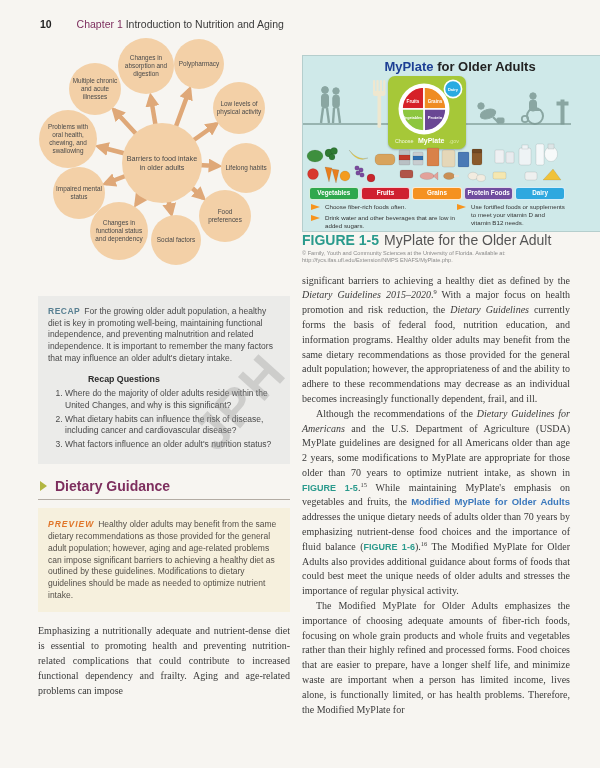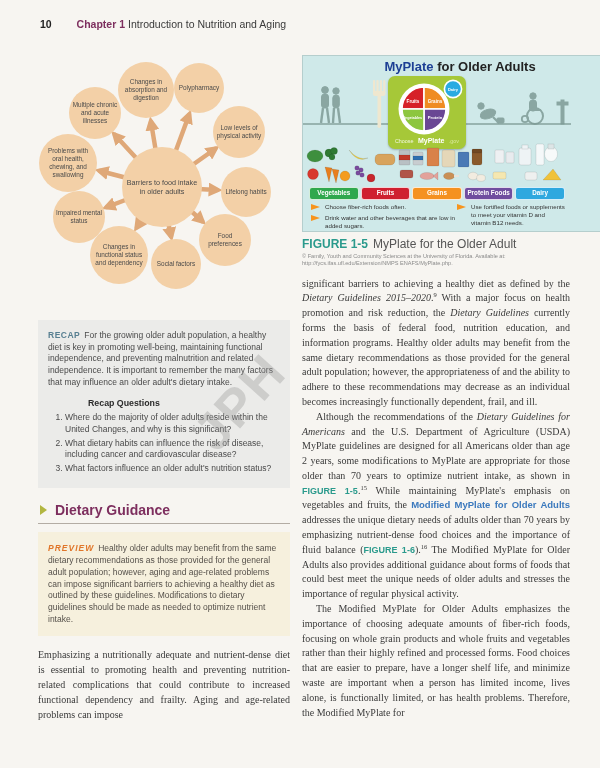--- a/index.html
+++ b/index.html
@@ -6,24 +6,24 @@
   html,body { width:600px; height:768px; }
   body {
     position:relative; overflow:hidden;
     background:#f7f5f1;
     font-family:"Liberation Sans", sans-serif;
     color:#3c3c3c;
   }
   
   .pg-header { position:absolute; top:18px; left:40px; width:520px; font-size:10.5px; }
   .pg-num { font-weight:bold; color:#222; margin-right:22px;margin-top:24px; }
-  .chap-label { font-weight:bold; color:#7d2e5e;margin-top:24px; }
+  .chap-label { font-weight:normal; color:#7d2e5e;margin-top:24px; }
   .chap-title { color:#3a3a3a; }
   
-  .col-left  { position:absolute; left:38px;  top:62px; width:252px; }
+  .col-left  { position:absolute; left:38px;  top:38px; width:252px; }
   .col-right { position:absolute; left:302px; top:55px; width:268px; }
   
   .diagram { position:relative; width:252px; height:246px; }
   .diagram svg.arrows { position:absolute; left:0; top:0; }
   .bubble {
     position:absolute; border-radius:50%;
     background:#f3d0a7;
     display:flex; align-items:center; justify-content:center;
     text-align:center; color:#4a4a4a;
     font-size:6.4px; line-height:1.25; padding:3px;
@@ -74,21 +74,21 @@
   .mp-tips { position:absolute; left:8px; top:147px; width:254px; display:flex; }
   .mp-tips ul { list-style:none; }
   .mp-tips .tips-left { width:146px; }
   .mp-tips .tips-right { width:108px; }
   .mp-tips li { position:relative; padding-left:14px; font-size:6.2px; line-height:1.25; color:#333; margin-bottom:3px; }
   .mp-tips li::before {
     content:""; position:absolute; left:0; top:1px;
     width:0; height:0; border-left:9px solid #f7941d;
     border-top:3.5px solid transparent; border-bottom:3.5px solid transparent;
   }
-  .fig5-caption { margin-top:5px; font-size:12px; color:#555; }
+  .fig5-caption { font-size:14px; color:#555; }
   .fig5-credit { margin-top:2px; font-size:5.6px; line-height:1.3; color:#8a8a8a; width:250px; }
   .col-right .body-text { margin-top:9px; }
   
   .watermark {
     position:absolute; left:186px; top:372px; z-index:6;
     font-size:52px; font-weight:bold; color:rgba(150,150,150,.35);
     transform:rotate(-48deg); letter-spacing:2px; pointer-events:none;
   }
   svg text { font-family:"Liberation Sans", sans-serif; }
 </style>

